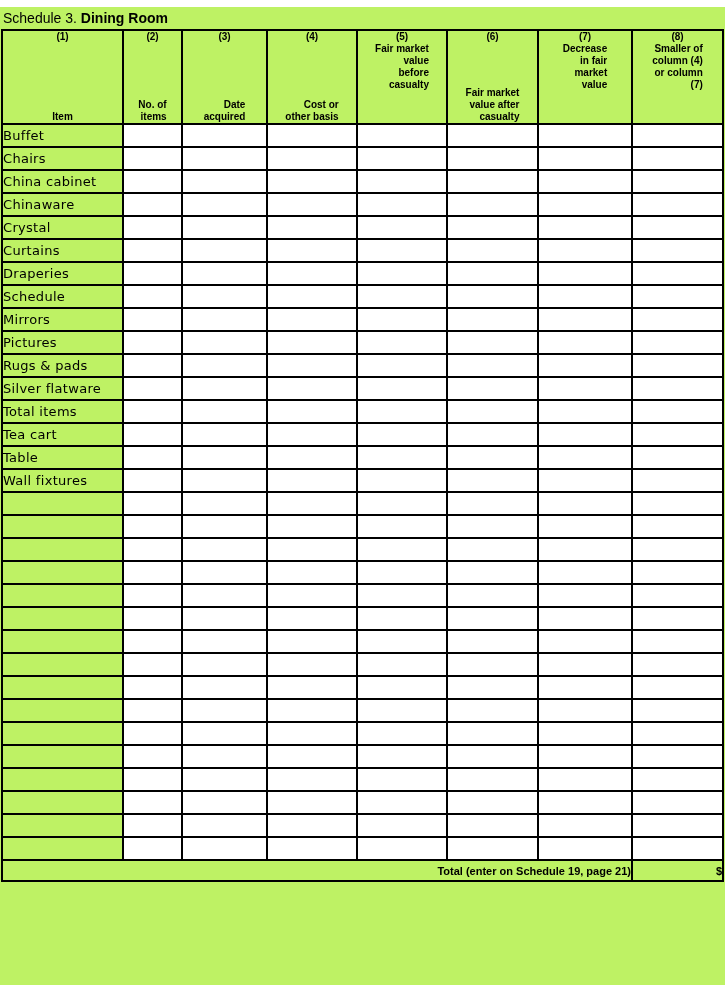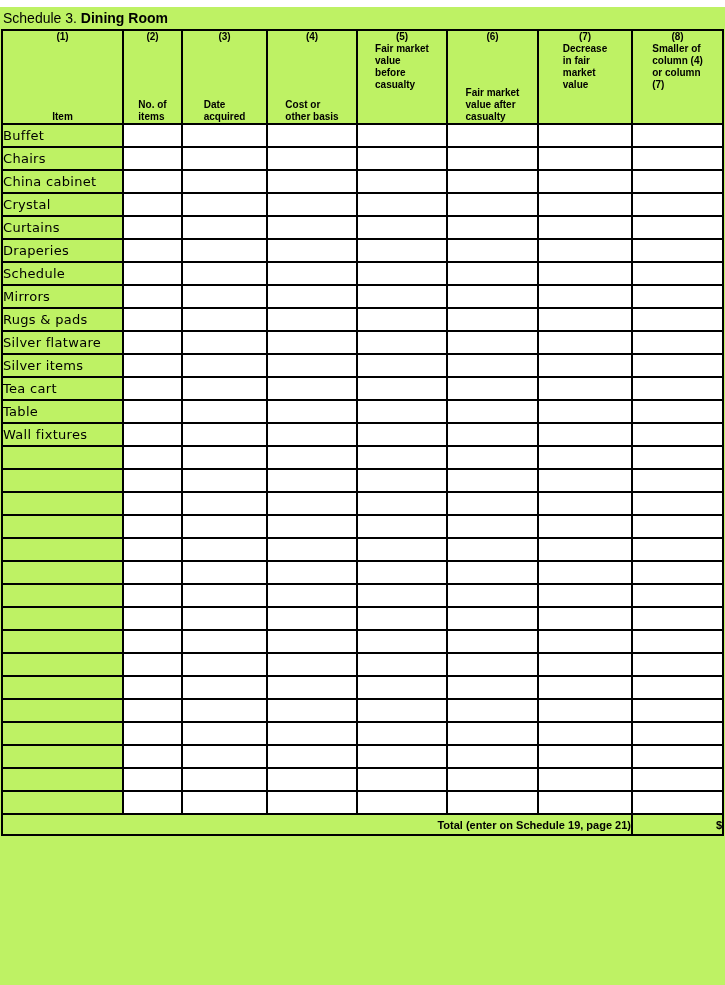--- a/index.html
+++ b/index.html
@@ -55,21 +55,21 @@
     display: flex;
     flex-direction: column;
     align-items: center;
   }
   th.pack-bottom .hwrap { justify-content: space-between; }
   th.pack-top .hwrap { justify-content: flex-start; }
   .hnum { line-height: 12px; text-align: center; }
   .hlabel {
     white-space: pre-line;
     line-height: 12px;
-    text-align: left;
+    text-align: right;
   }
   
   tbody td { height: 21px; }
   td.item-cell {
     font-family: "DejaVu Sans", sans-serif;
     font-size: 13px;
     letter-spacing: 0.3px;
     text-align: left;
     vertical-align: middle;
     padding-left: 7px;
@@ -205,20 +205,30 @@
           <td class="item-cell">China cabinet</td>
           <td class="value-cell"></td>
           <td class="value-cell"></td>
           <td class="value-cell"></td>
           <td class="value-cell"></td>
           <td class="value-cell"></td>
           <td class="value-cell"></td>
           <td class="value-cell"></td>
         </tr>
         <tr>
+          <td class="item-cell">Chinaware</td>
+          <td class="value-cell"></td>
+          <td class="value-cell"></td>
+          <td class="value-cell"></td>
+          <td class="value-cell"></td>
+          <td class="value-cell"></td>
+          <td class="value-cell"></td>
+          <td class="value-cell"></td>
+        </tr>
+        <tr>
           <td class="item-cell">Crystal</td>
           <td class="value-cell"></td>
           <td class="value-cell"></td>
           <td class="value-cell"></td>
           <td class="value-cell"></td>
           <td class="value-cell"></td>
           <td class="value-cell"></td>
           <td class="value-cell"></td>
         </tr>
         <tr>
@@ -255,41 +265,51 @@
           <td class="item-cell">Mirrors</td>
           <td class="value-cell"></td>
           <td class="value-cell"></td>
           <td class="value-cell"></td>
           <td class="value-cell"></td>
           <td class="value-cell"></td>
           <td class="value-cell"></td>
           <td class="value-cell"></td>
         </tr>
         <tr>
+          <td class="item-cell">Pictures</td>
+          <td class="value-cell"></td>
+          <td class="value-cell"></td>
+          <td class="value-cell"></td>
+          <td class="value-cell"></td>
+          <td class="value-cell"></td>
+          <td class="value-cell"></td>
+          <td class="value-cell"></td>
+        </tr>
+        <tr>
           <td class="item-cell">Rugs &amp; pads</td>
           <td class="value-cell"></td>
           <td class="value-cell"></td>
           <td class="value-cell"></td>
           <td class="value-cell"></td>
           <td class="value-cell"></td>
           <td class="value-cell"></td>
           <td class="value-cell"></td>
         </tr>
         <tr>
           <td class="item-cell">Silver flatware</td>
           <td class="value-cell"></td>
           <td class="value-cell"></td>
           <td class="value-cell"></td>
           <td class="value-cell"></td>
           <td class="value-cell"></td>
           <td class="value-cell"></td>
           <td class="value-cell"></td>
         </tr>
         <tr>
-          <td class="item-cell">Silver items</td>
+          <td class="item-cell">Total items</td>
           <td class="value-cell"></td>
           <td class="value-cell"></td>
           <td class="value-cell"></td>
           <td class="value-cell"></td>
           <td class="value-cell"></td>
           <td class="value-cell"></td>
           <td class="value-cell"></td>
         </tr>
         <tr>
           <td class="item-cell">Tea cart</td>

